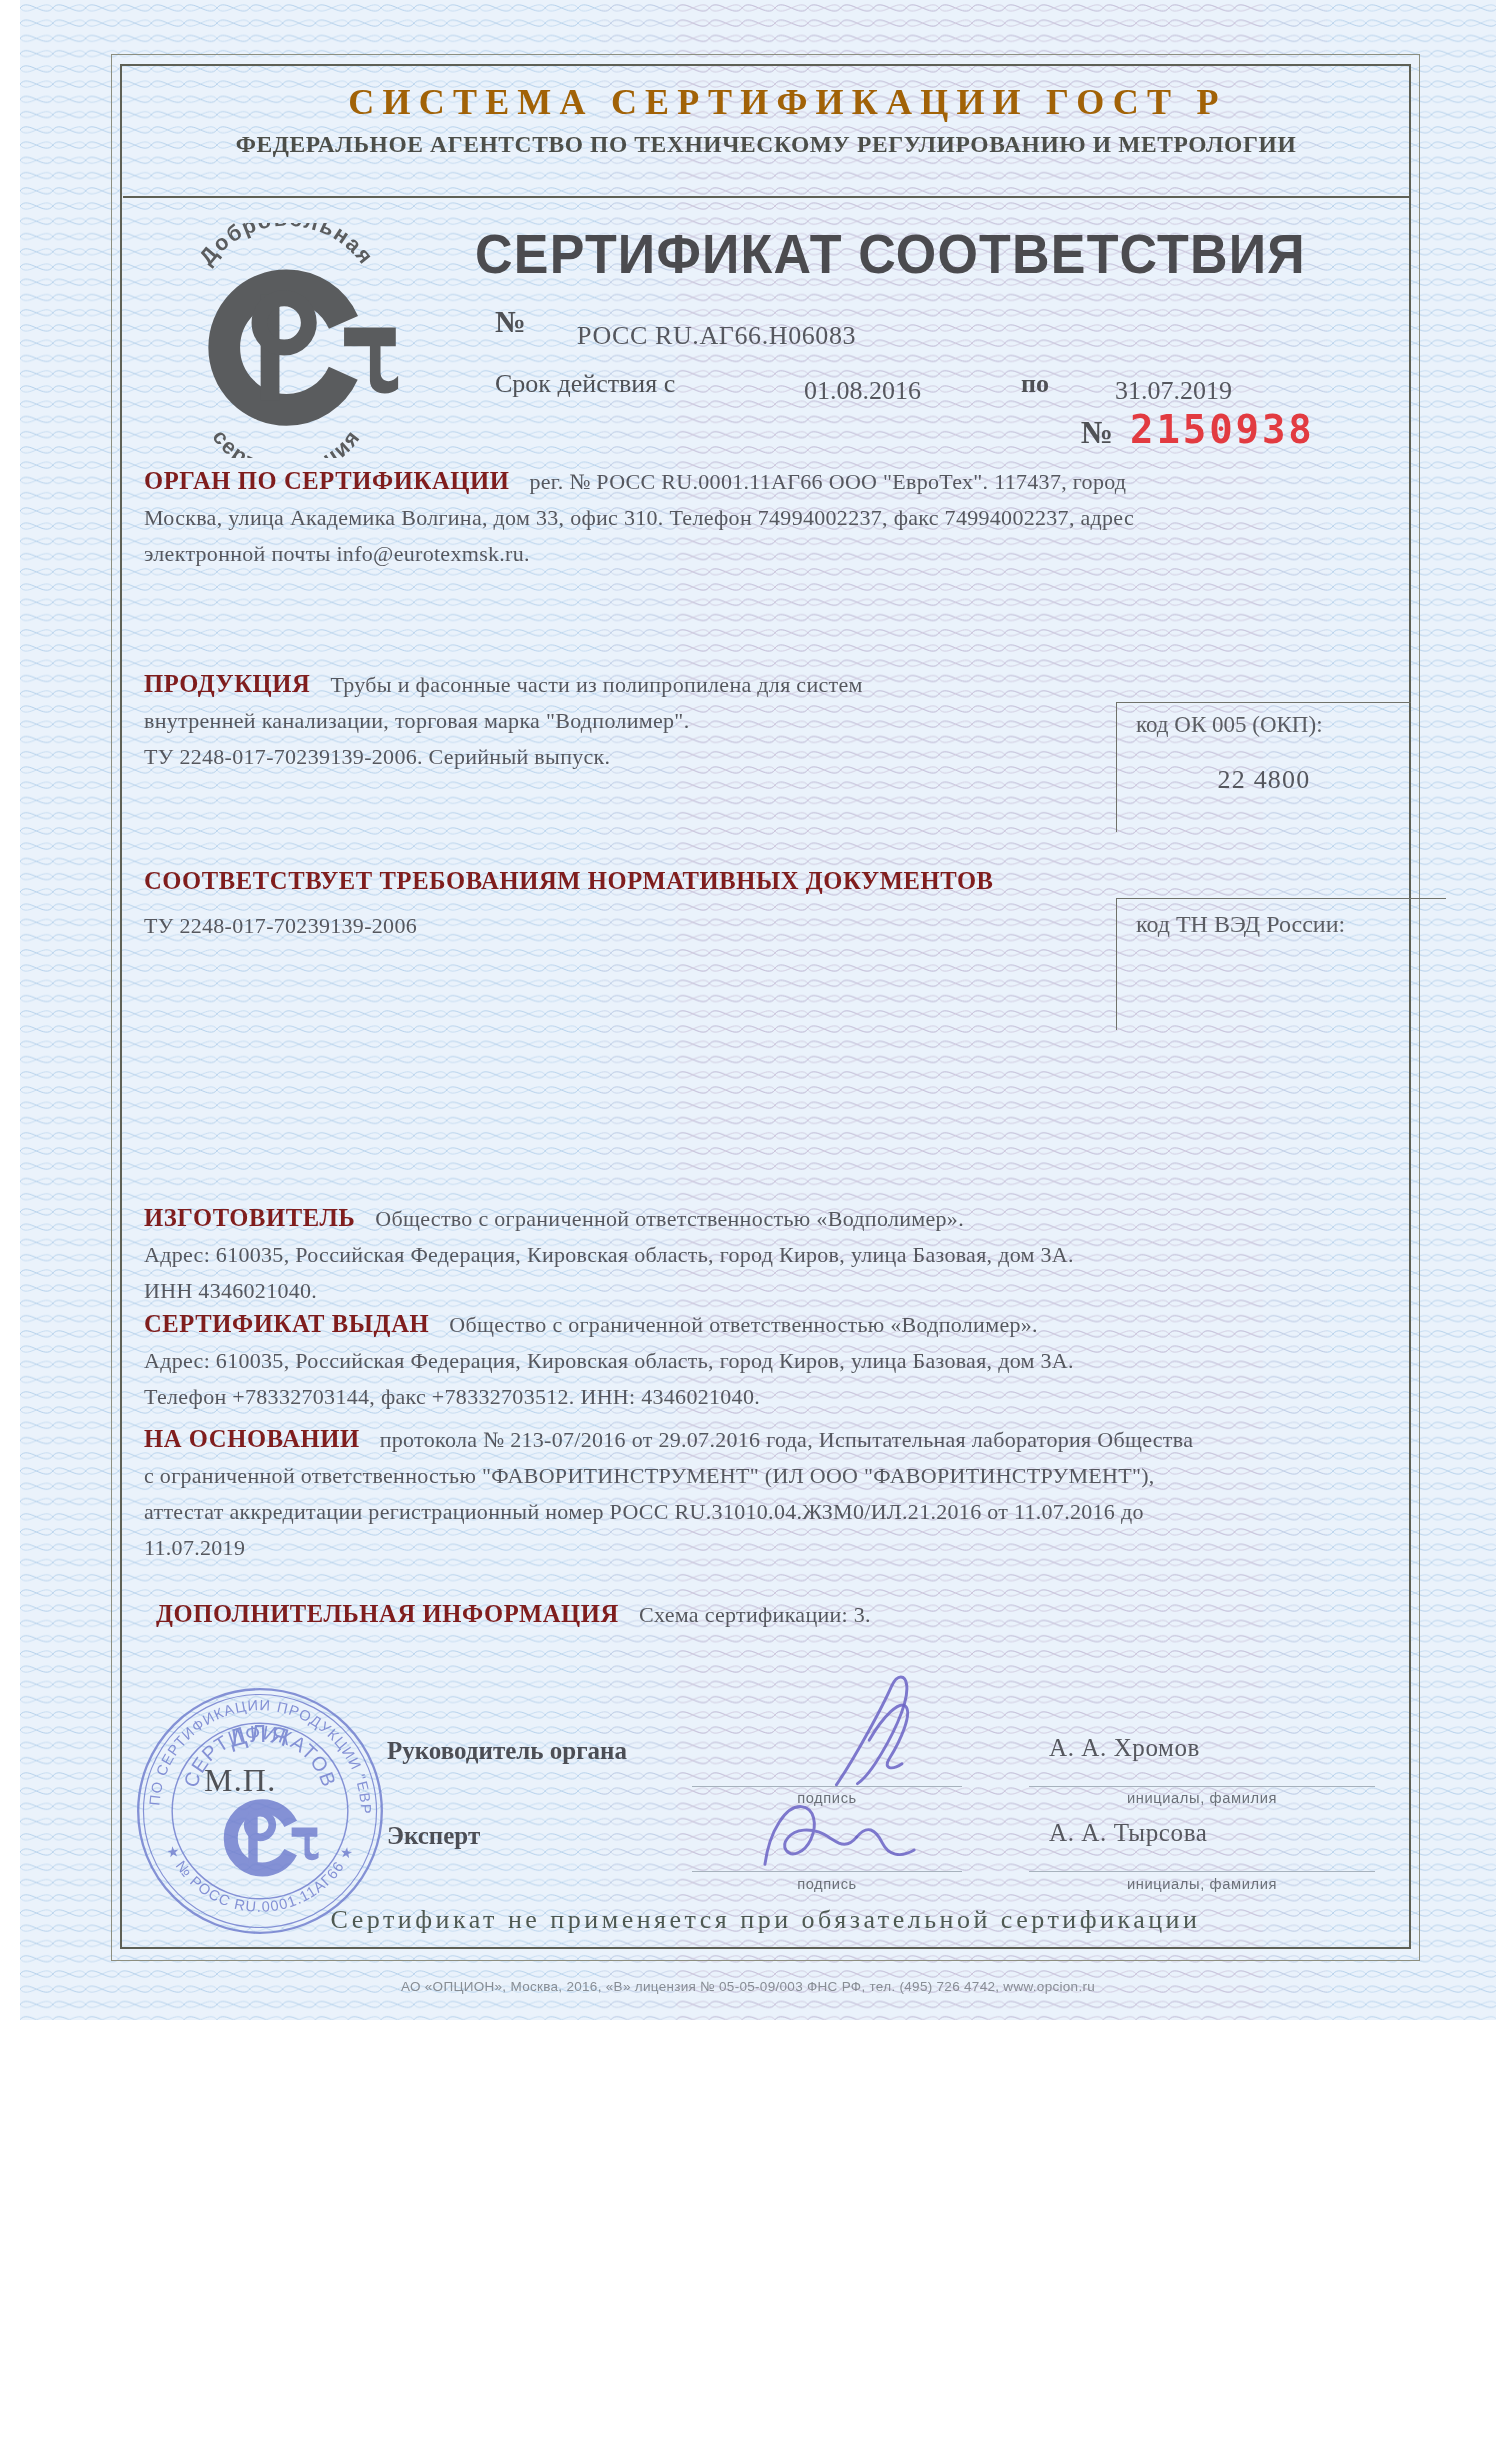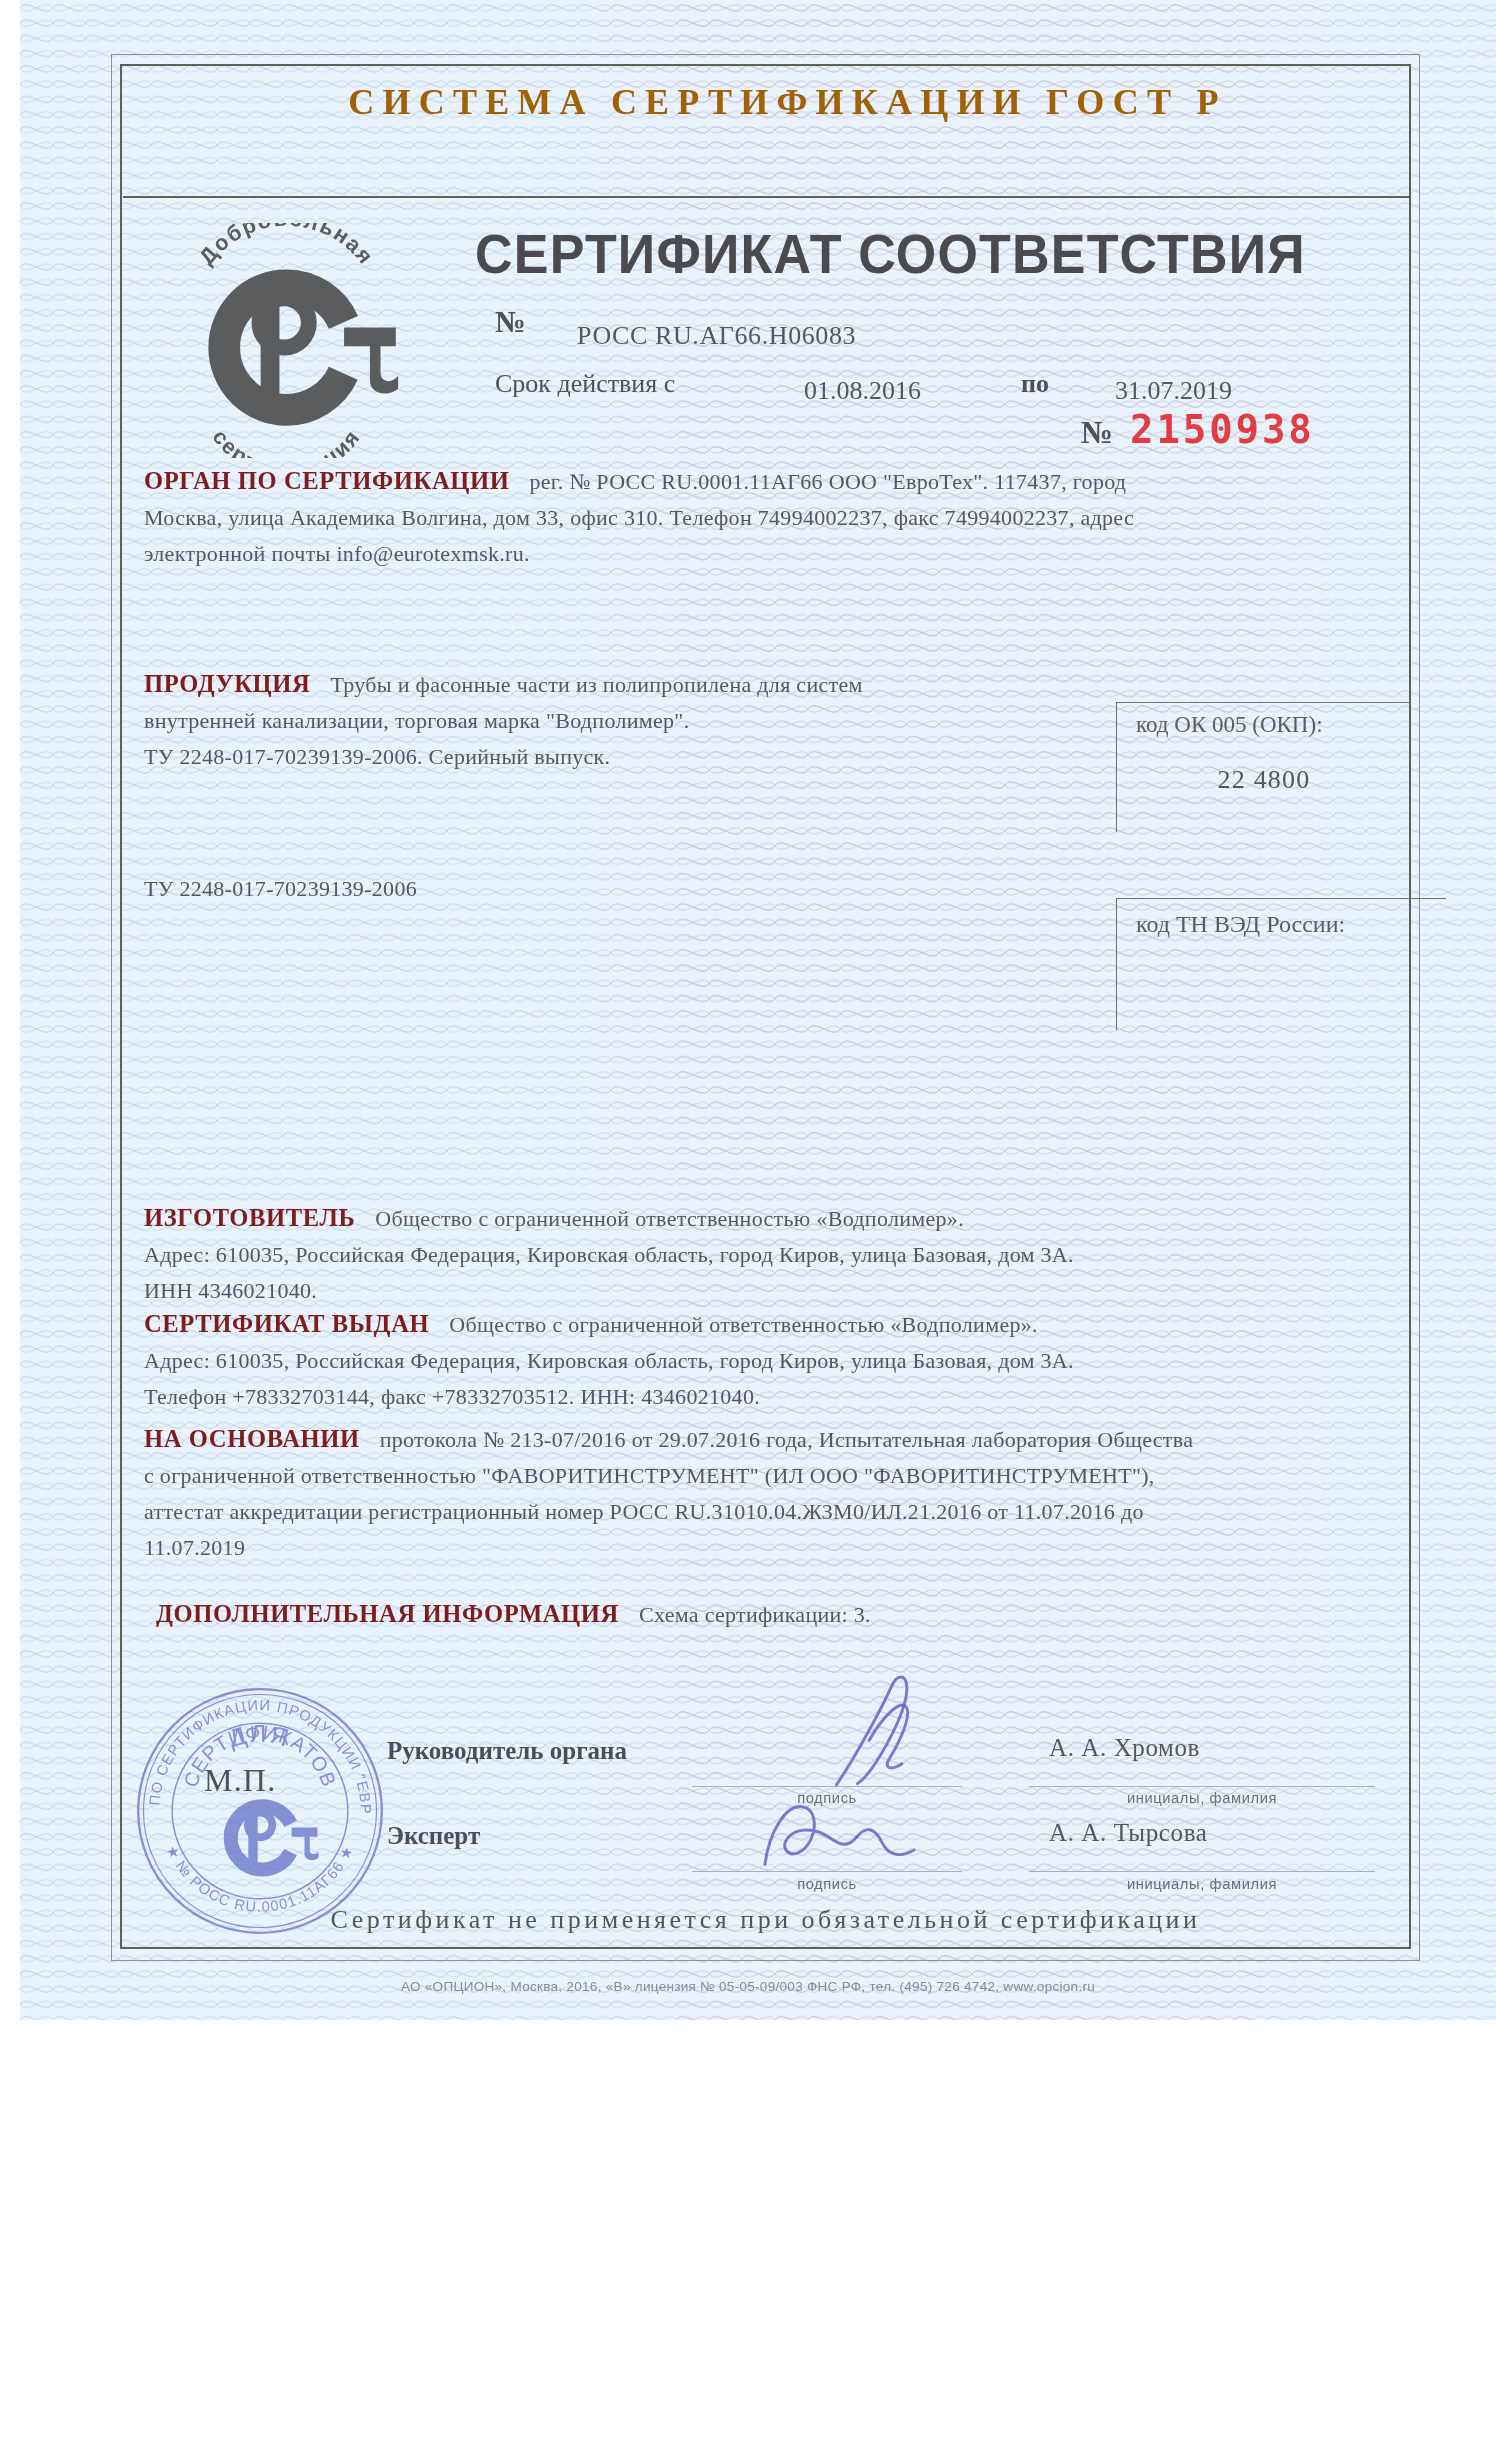--- a/index.html
+++ b/index.html
@@ -81,20 +81,21 @@
     <rect x="990" y="0" width="1240" height="3445" fill="url(#gp)" opacity="0.25"></rect>
     <rect x="1120" y="0" width="1000" height="3445" fill="url(#gp)" opacity="0.5"></rect>
   </svg>
 </div>
 
 <div class="abs frame-outer"></div>
 <div class="abs frame-inner"></div>
 
 <div class="abs header-box">
   <div class="hdr1">СИСТЕМА СЕРТИФИКАЦИИ ГОСТ Р</div>
+  <div class="hdr2">ФЕДЕРАЛЬНОЕ АГЕНТСТВО ПО ТЕХНИЧЕСКОМУ РЕГУЛИРОВАНИЮ И МЕТРОЛОГИИ</div>
 </div>
 
 <svg class="abs" style="left:169px;top:223px;" width="235" height="235" viewBox="0 0 400 400">
   <defs>
     <path id="logoArcTop" d="M 52,218 A 158,158 0 1 1 348,218"></path>
     <path id="logoArcBot" d="M 58,226 A 152,152 0 1 0 342,226"></path>
   </defs>
   <text font-family="Liberation Sans, sans-serif" font-size="37" font-weight="bold" fill="#5a5c5e" letter-spacing="3">
     <textPath href="#logoArcTop" startOffset="50%" text-anchor="middle">Добровольная</textPath>
   </text>
@@ -128,20 +129,21 @@
   <div class="ln">электронной почты info@eurotexmsk.ru.</div>
 </div>
 
 <div class="sec sec-product">
   <span class="h">ПРОДУКЦИЯ</span><span class="inl">Трубы и фасонные части из полипропилена для систем</span>
   <div class="ln">внутренней канализации, торговая марка "Водполимер".</div>
   <div class="ln">ТУ 2248-017-70239139-2006. Серийный выпуск.</div>
 </div>
 
 <div class="sec sec-conforms">
+  <span class="h">СООТВЕТСТВУЕТ ТРЕБОВАНИЯМ НОРМАТИВНЫХ ДОКУМЕНТОВ</span>
   <div class="ln">ТУ 2248-017-70239139-2006</div>
 </div>
 
 <div class="sec sec-manufacturer">
   <span class="h">ИЗГОТОВИТЕЛЬ</span><span class="inl">Общество с ограниченной ответственностью «Водполимер».</span>
   <div class="ln">Адрес: 610035, Российская Федерация, Кировская область, город Киров, улица Базовая, дом 3А.</div>
   <div class="ln">ИНН 4346021040.</div>
 </div>
 
 <div class="sec sec-issued">

